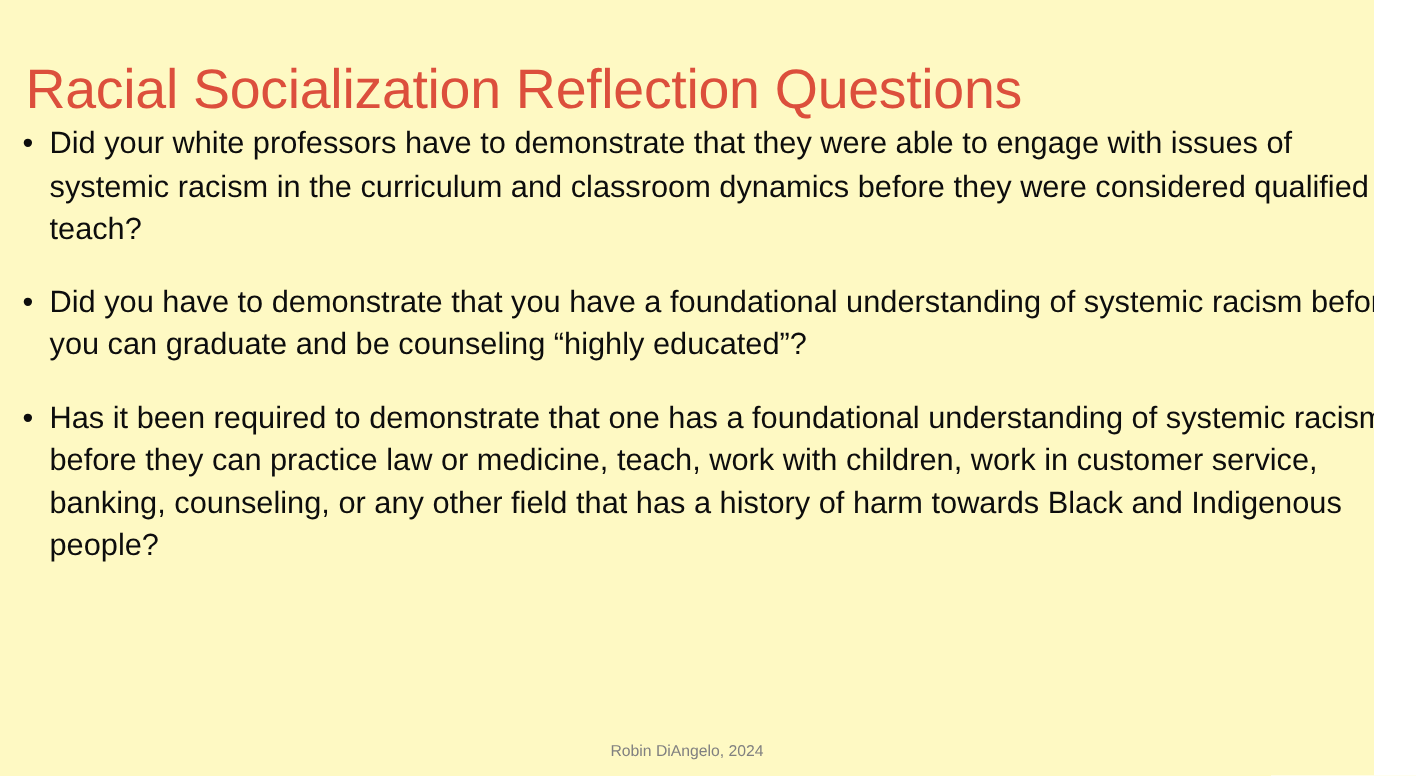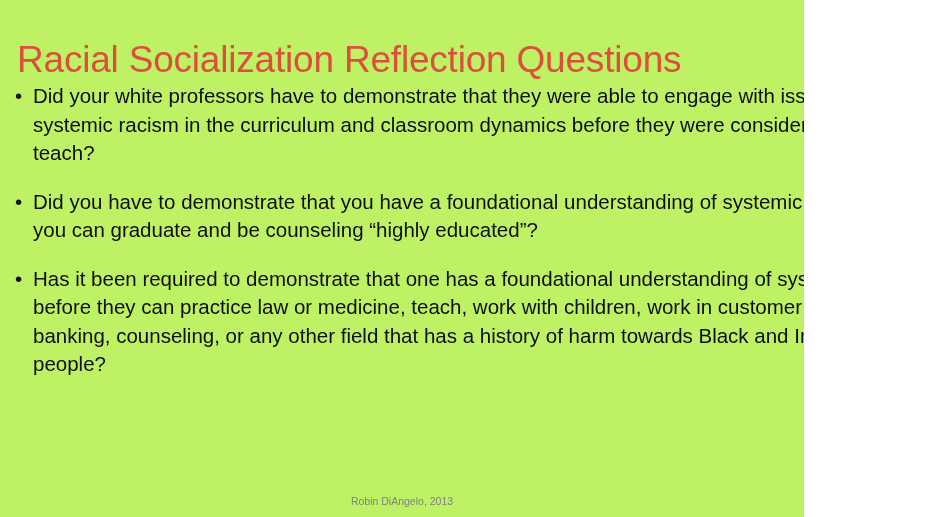--- a/index.html
+++ b/index.html
@@ -5,23 +5,23 @@
   html, body {
     margin: 0;
     padding: 0;
     background: #ffffff;
   }
   body {
     font-family: "Liberation Sans", sans-serif;
   }
   .slide {
     position: relative;
-    width: 804px;
+    width: 916px;
     height: 517px;
-    background: #bef264;
+    background: #fef9c3;
     overflow: hidden;
     text-decoration: underline;
   }
   .slide-title {
     position: absolute;
     left: 17px;
     top: 12px;
     width: 900px;
     font-family: "Liberation Sans", sans-serif;
     font-size: 37px;
@@ -96,15 +96,15 @@
       <span class="bullet-text">Did you have to demonstrate that you have a foundational understanding of systemic racism before you can graduate and be counseling “highly educated”?</span>
     </div>
 
     <div class="bullet-item">
       <span class="bullet-marker">•</span>
       <span class="bullet-text">Has it been required to demonstrate that one has a foundational understanding of systemic racism before they can practice law or medicine, teach, work with children, work in customer service, banking, counseling, or any other field that has a history of harm towards Black and Indigenous people?</span>
     </div>
 
   </div>
 
-  <div class="slide-footer">Robin DiAngelo, 2013</div>
+  <div class="slide-footer">Robin DiAngelo, 2024</div>
 
 </div>
 
 </body></html>

